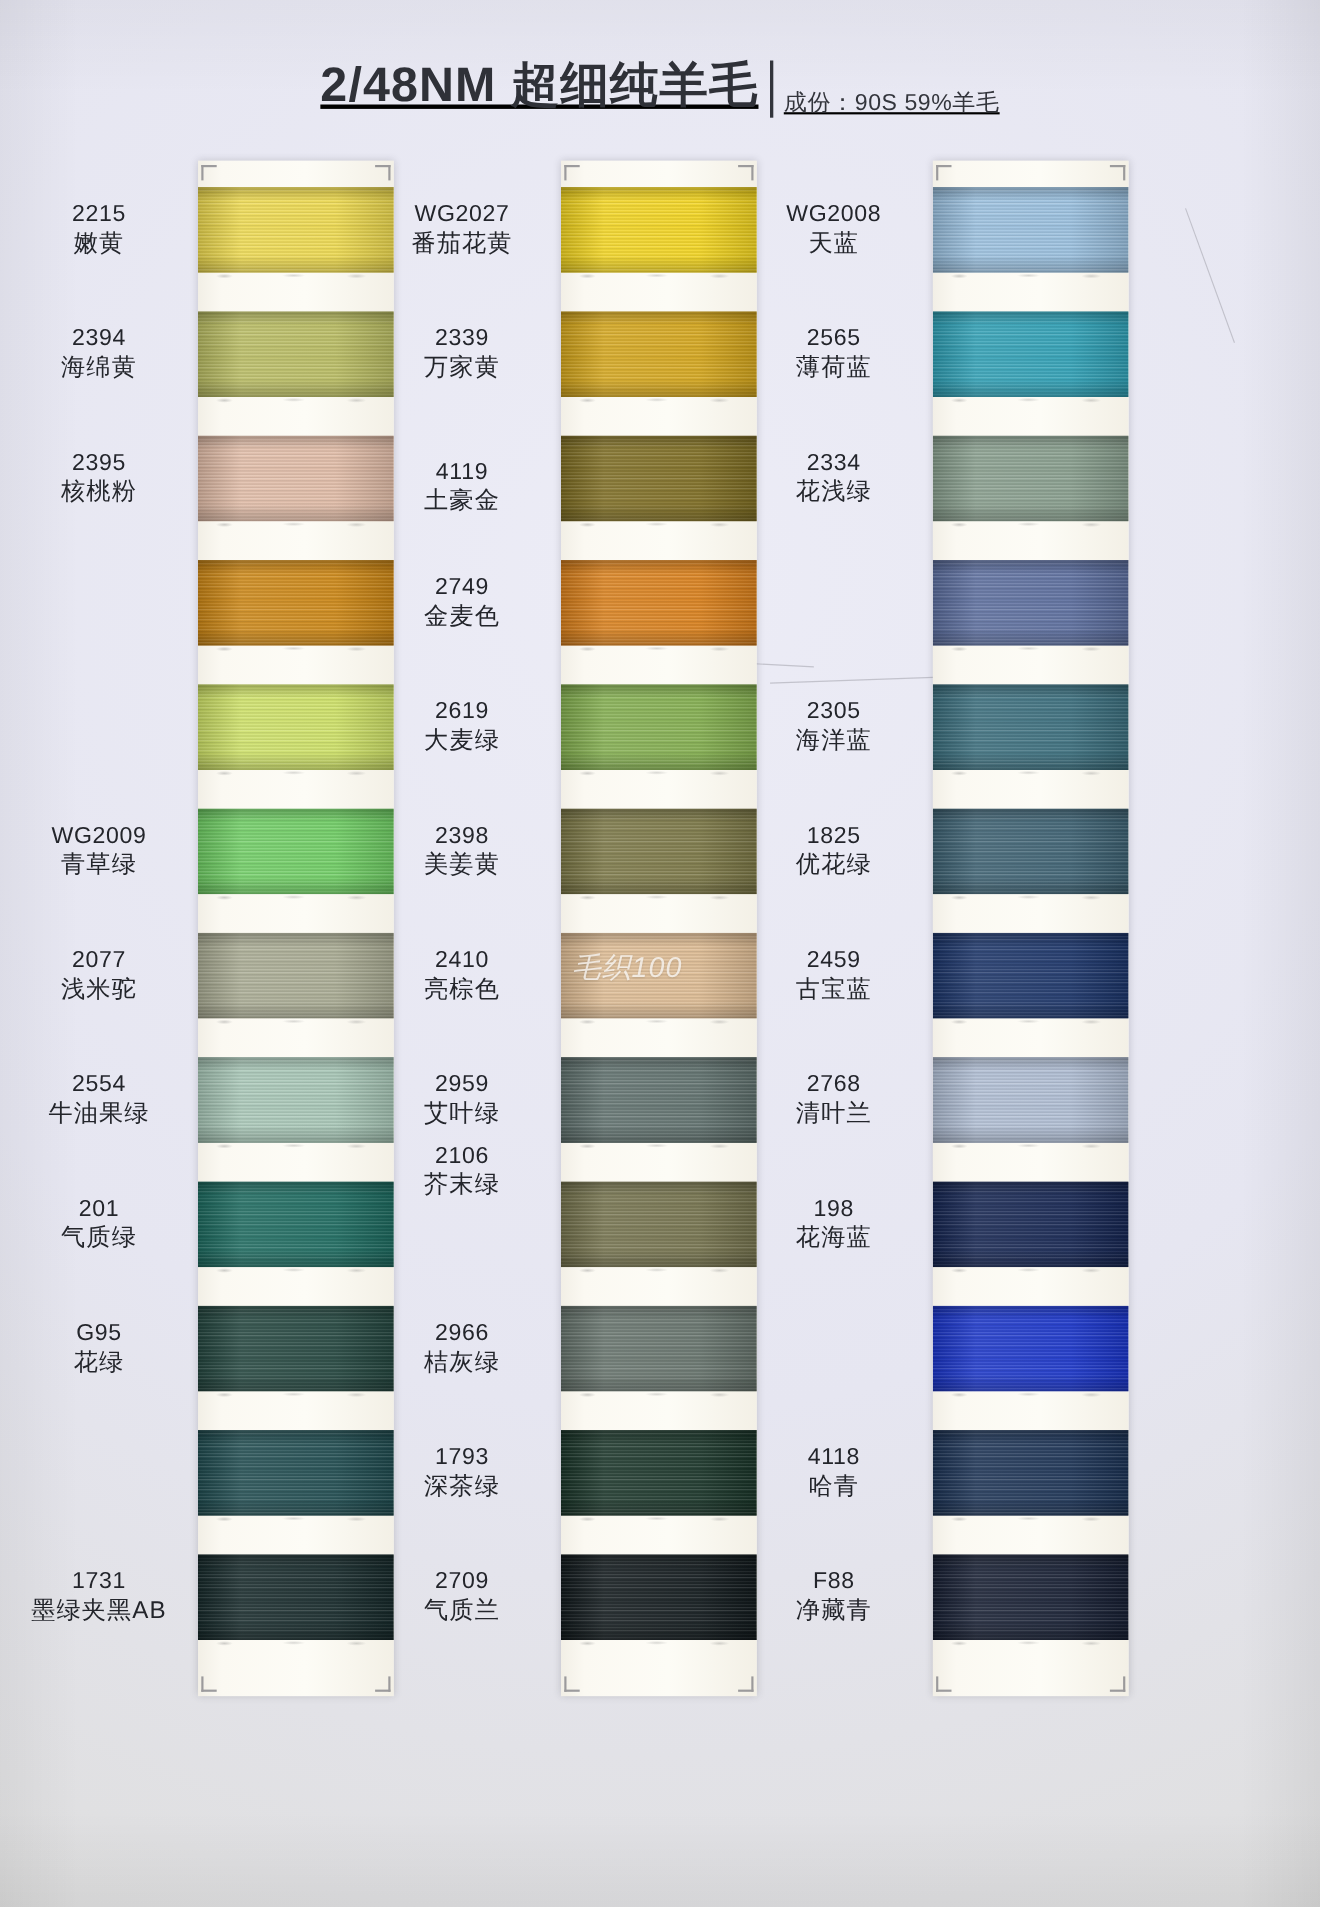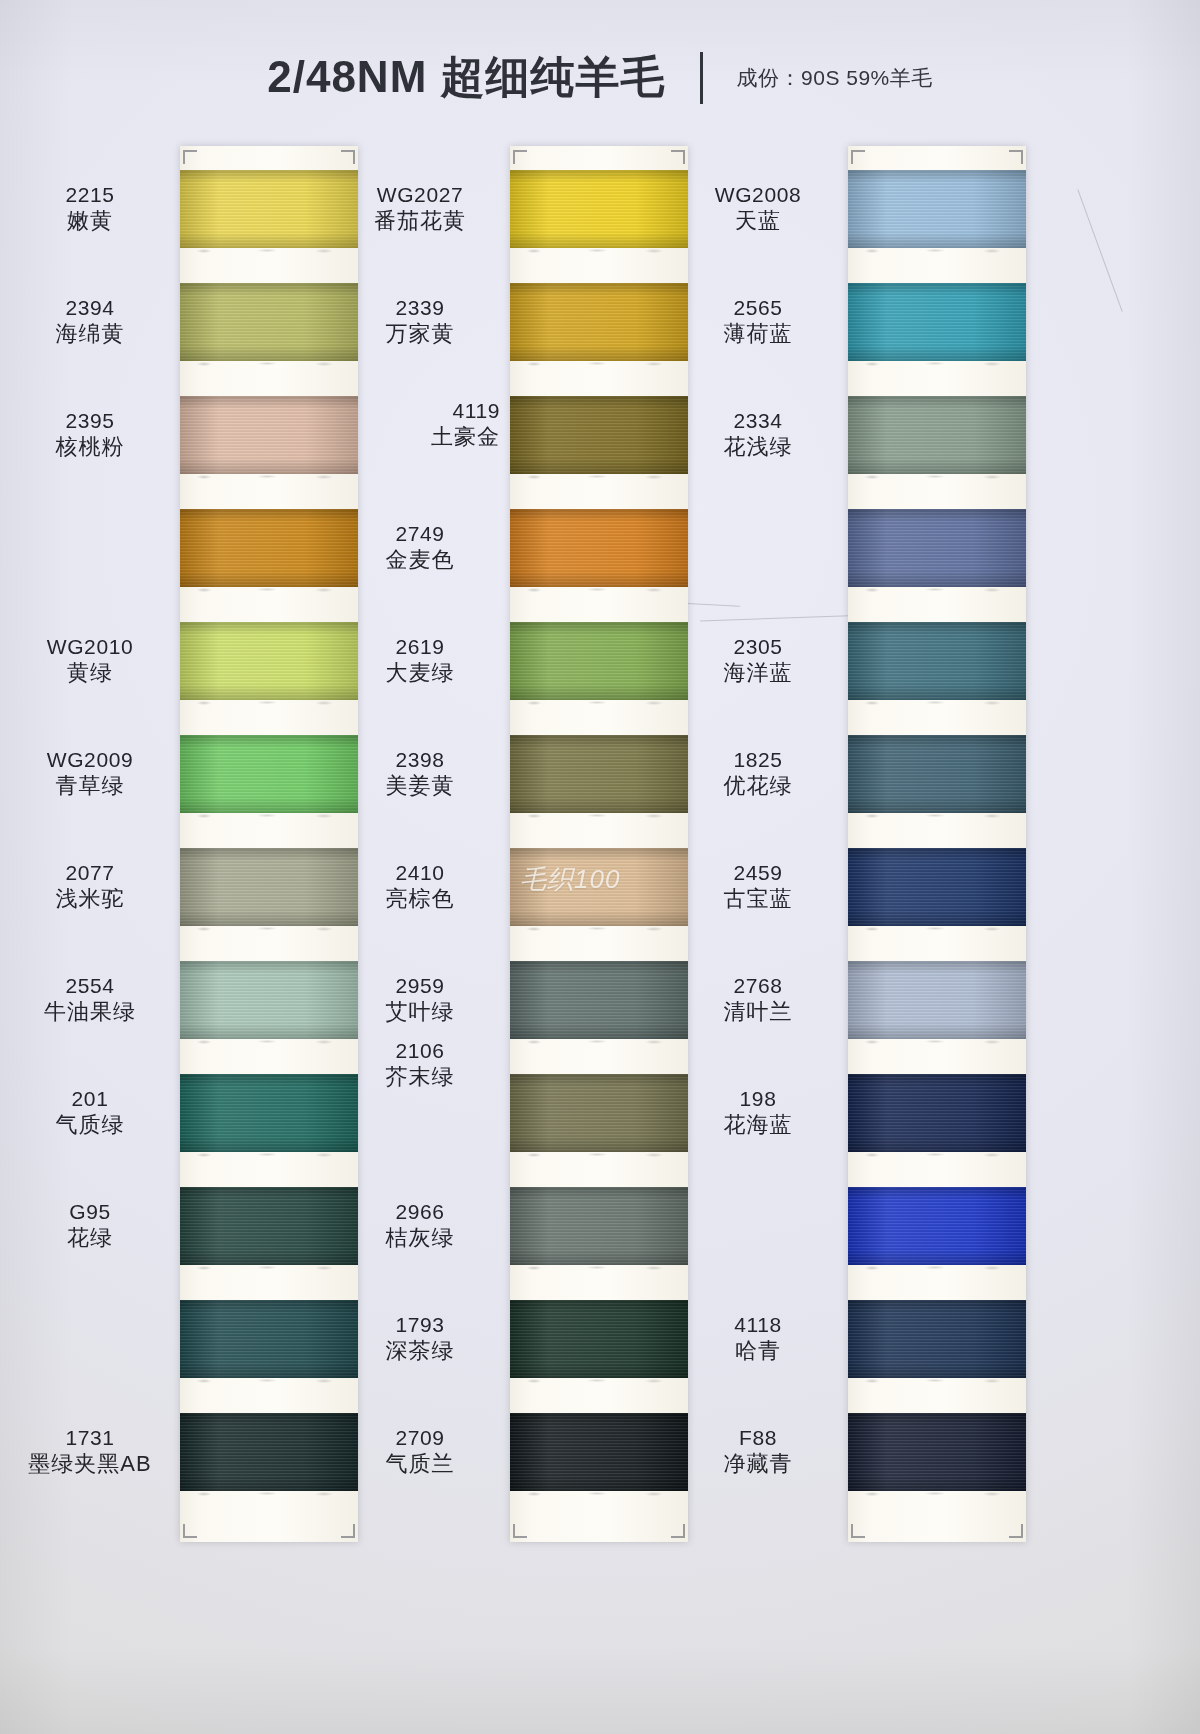--- a/index.html
+++ b/index.html
@@ -24,23 +24,24 @@
       linear-gradient(90deg, rgba(0,0,0,0.045) 0%, rgba(0,0,0,0) 6%, rgba(0,0,0,0) 94%, rgba(0,0,0,0.05) 100%),
       linear-gradient(180deg, rgba(0,0,0,0.03) 0%, rgba(0,0,0,0) 5%, rgba(0,0,0,0) 95%, rgba(0,0,0,0.05) 100%);
     pointer-events:none;
   }
 
   
   .header{
     position:absolute;
     left:0; right:0; top:48px;
     display:flex;
-    align-items:center;
+    align-items:flex-end;
     justify-content:center;
-    gap:34px;
+    gap:10px;
+    text-decoration:underline;
   }
   .title{
     font-size:44px;
     font-weight:bold;
     color:#2f3138;
     letter-spacing:1px;
     white-space:nowrap;
   }
   .divider{
     width:3px;
@@ -233,24 +234,20 @@
         <div class="name">核桃粉</div>
       </div>
       <div class="swatch" style="top: 371px; --c: #cb8615;">
         <div class="body"></div>
       </div>
       <div class="fuzz" style="top: 447px; left: 162px; width: 196px;"></div>
       <div class="swatch" style="top: 484px; --c: #cde067;">
         <div class="body"></div>
       </div>
       <div class="fuzz" style="top: 560px; left: 162px; width: 196px;"></div>
-      <div class="label" style="top: 496px;">
-        <div class="code">WG2010</div>
-        <div class="name">黄绿</div>
-      </div>
       <div class="swatch" style="top: 597px; --c: #6ecc63;">
         <div class="body"></div>
       </div>
       <div class="fuzz" style="top: 673px; left: 162px; width: 196px;"></div>
       <div class="label" style="top: 609px;">
         <div class="code">WG2009</div>
         <div class="name">青草绿</div>
       </div>
       <div class="swatch" style="top: 710px; --c: #a8aa92;">
         <div class="body"></div>
@@ -317,21 +314,21 @@
       </div>
       <div class="fuzz" style="top: 221px; left: 162px; width: 196px;"></div>
       <div class="label" style="top: 157px;">
         <div class="code">2339</div>
         <div class="name">万家黄</div>
       </div>
       <div class="swatch" style="top: 258px; --c: #7d6c22;">
         <div class="body"></div>
       </div>
       <div class="fuzz" style="top: 334px; left: 162px; width: 196px;"></div>
-      <div class="label" style="top: 260px; text-align: right;">
+      <div class="label" style="top: 278px;">
         <div class="code">4119</div>
         <div class="name">土豪金</div>
       </div>
       <div class="swatch" style="top: 371px; --c: #d87f1b;">
         <div class="body"></div>
       </div>
       <div class="fuzz" style="top: 447px; left: 162px; width: 196px;"></div>
       <div class="label" style="top: 383px;">
         <div class="code">2749</div>
         <div class="name">金麦色</div>

